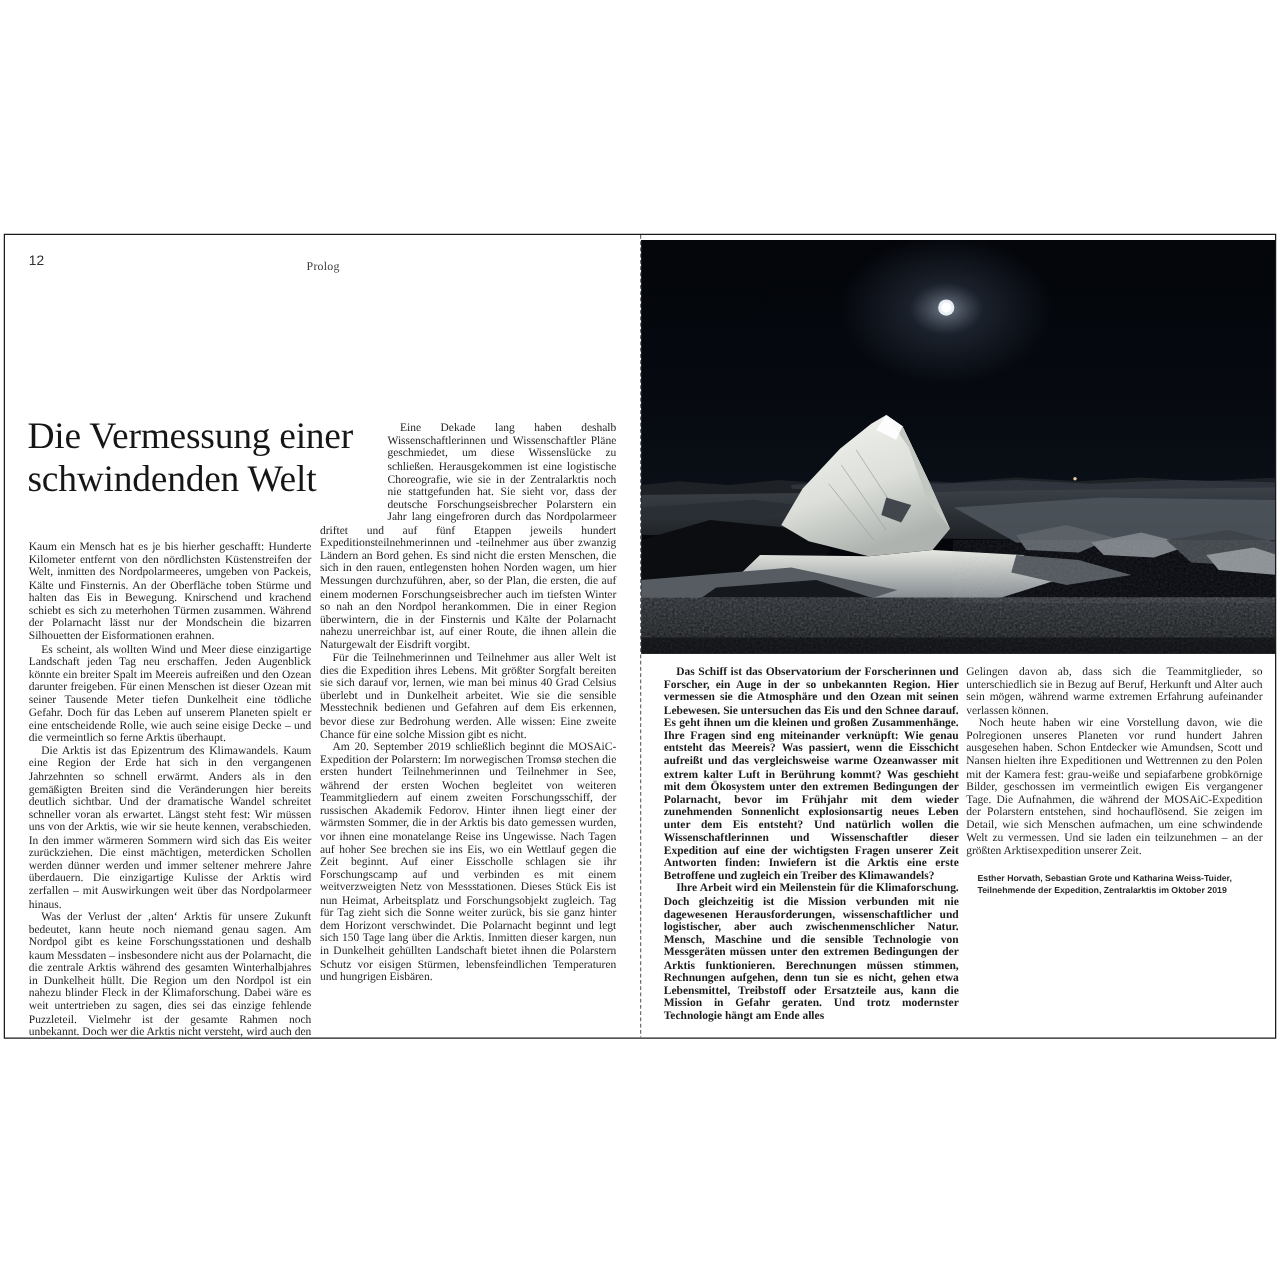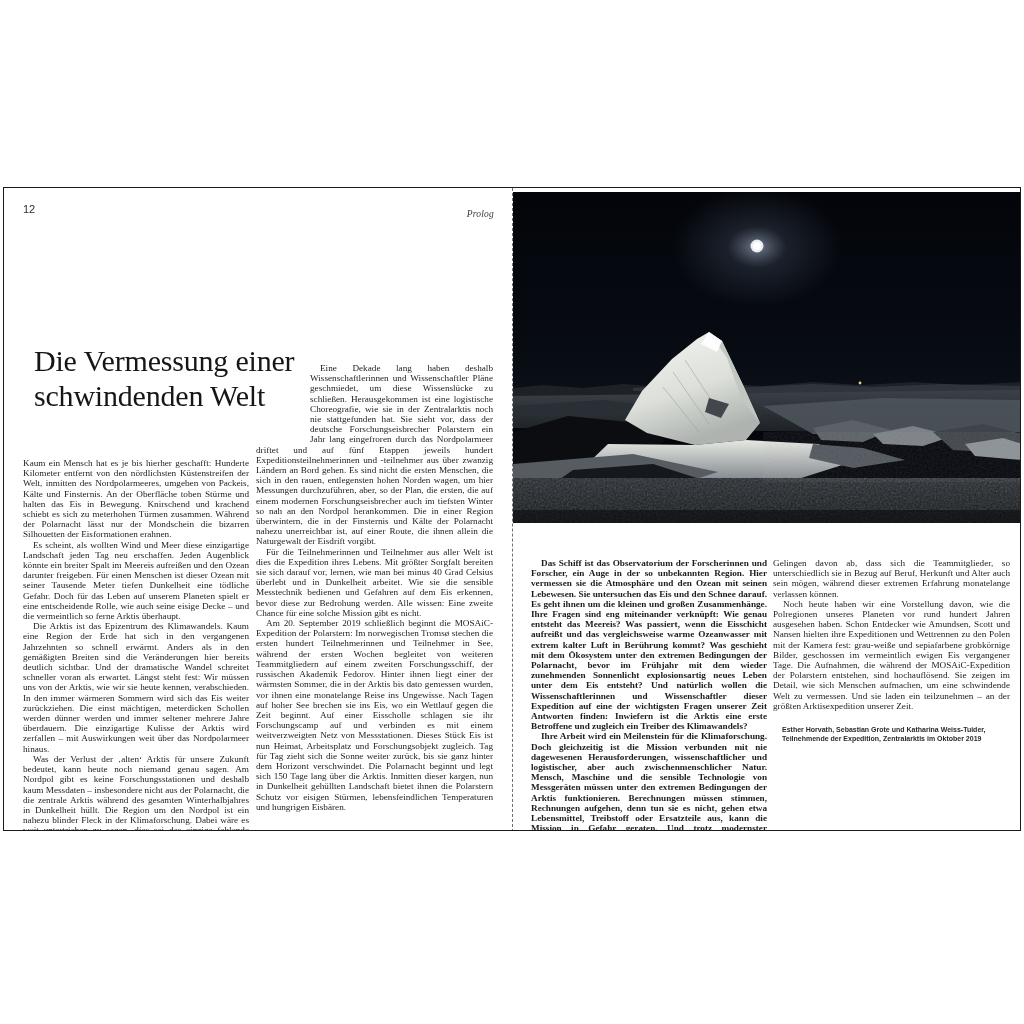--- a/index.html
+++ b/index.html
@@ -14,31 +14,30 @@
   }
   .gutter-line{
     position:absolute;left:508px;top:0;height:644px;width:0;
     border-left:1px dashed #6f6f6f;z-index:0;
   }
   .pageno{
     position:absolute;left:19px;top:15px;
     font-family:"Liberation Sans", sans-serif;font-size:11px;color:#2e2e2e;
   }
   .running-head{
-    position:absolute;left:19px;top:21px;width:471px;text-align:right;
-    font-style:italic;font-size:9.5px;color:#3a3a3a;letter-spacing:.2px;
+    position:absolute;left:19px;top:21px;width:471px;text-align:center;
+    font-size:9.5px;color:#3a3a3a;letter-spacing:.2px;
   }
   .title{
     position:absolute;left:18px;top:143px;width:292px;
     font-size:30px;line-height:35px;color:#161616;letter-spacing:-.2px;
   }
   .col{
     position:absolute;font-size:9.2px;line-height:10.2px;color:#1d1d1c;
     text-align:justify;
-    margin-top:26px;
   }
   .col p{margin:0;}
   .col p.ind{text-indent:10px;}
   .lcol1{left:19px;top:244px;width:226px;}
   .lcol2{left:252px;top:149px;width:237px;}
   .rcol1{left:527px;top:344px;width:236px;font-weight:bold;}
   .rcol2{left:769px;top:344px;width:237px;}
   .title-spacer{float:left;width:54px;height:76px;}
   .photo{
     position:absolute;left:509px;top:4px;width:509px;height:331px;z-index:1;
@@ -53,21 +52,21 @@
   .caption span{display:block;}
 </style>
 </head>
 <body>
 
 <div class="spread">
   <div class="gutter-line"></div>
 
   <div class="pageno">12</div>
   <div class="running-head">Prolog</div>
-  <h1 class="title" style="margin:12px;font-weight:normal;">Die Vermessung einer schwindenden Welt</h1>
+  <h1 class="title" style="margin:0;font-weight:normal;">Die Vermessung einer schwindenden Welt</h1>
 
   <div class="col lcol1">
     <p>Kaum ein Mensch hat es je bis hierher geschafft: Hunderte Kilometer entfernt von den nördlichsten Küstenstreifen der Welt, inmitten des Nordpolarmeeres, umgeben von Packeis, Kälte und Finsternis. An der Oberfläche toben Stürme und halten das Eis in Bewegung. Knirschend und krachend schiebt es sich zu meterhohen Türmen zusammen. Während der Polarnacht lässt nur der Mondschein die bizarren Silhouetten der Eisformationen erahnen.</p>
     <p class="ind">Es scheint, als wollten Wind und Meer diese einzigartige Landschaft jeden Tag neu erschaffen. Jeden Augenblick könnte ein breiter Spalt im Meereis aufreißen und den Ozean darunter freigeben. Für einen Menschen ist dieser Ozean mit seiner Tausende Meter tiefen Dunkelheit eine tödliche Gefahr. Doch für das Leben auf unserem Planeten spielt er eine entscheidende Rolle, wie auch seine eisige Decke – und die vermeintlich so ferne Arktis überhaupt.</p>
     <p class="ind">Die Arktis ist das Epizentrum des Klimawandels. Kaum eine Region der Erde hat sich in den vergangenen Jahrzehnten so schnell erwärmt. Anders als in den gemäßigten Breiten sind die Veränderungen hier bereits deutlich sichtbar. Und der dramatische Wandel schreitet schneller voran als erwartet. Längst steht fest: Wir müssen uns von der Arktis, wie wir sie heute kennen, verabschieden. In den immer wärmeren Sommern wird sich das Eis weiter zurückziehen. Die einst mächtigen, meterdicken Schollen werden dünner werden und immer seltener mehrere Jahre überdauern. Die einzigartige Kulisse der Arktis wird zerfallen – mit Auswirkungen weit über das Nordpolarmeer hinaus.</p>
     <p class="ind">Was der Verlust der ‚alten‘ Arktis für unsere Zukunft bedeutet, kann heute noch niemand genau sagen. Am Nordpol gibt es keine Forschungsstationen und deshalb kaum Messdaten – insbesondere nicht aus der Polarnacht, die die zentrale Arktis während des gesamten Winterhalbjahres in Dunkelheit hüllt. Die Region um den Nordpol ist ein nahezu blinder Fleck in der Klimaforschung. Dabei wäre es weit untertrieben zu sagen, dies sei das einzige fehlende Puzzleteil. Vielmehr ist der gesamte Rahmen noch unbekannt. Doch wer die Arktis nicht versteht, wird auch den Klimawandel nicht verstehen.</p>
   </div>
 
   <div class="col lcol2">
     <p class="ind"><span class="title-spacer"></span><span>Eine Dekade lang haben deshalb Wissenschaftlerinnen und Wissenschaftler Pläne geschmiedet, um diese Wissenslücke zu schließen. Herausgekommen ist eine logistische Choreografie, wie sie in der Zentralarktis noch nie stattgefunden hat. Sie sieht vor, dass der deutsche Forschungseisbrecher Polarstern ein Jahr lang eingefroren durch das Nordpolarmeer driftet und auf fünf Etappen jeweils hundert Expeditionsteilnehmerinnen und -teilnehmer aus über zwanzig Ländern an Bord gehen. Es sind nicht die ersten Menschen, die sich in den rauen, entlegensten hohen Norden wagen, um hier Messungen durchzuführen, aber, so der Plan, die ersten, die auf einem modernen Forschungseisbrecher auch im tiefsten Winter so nah an den Nordpol herankommen. Die in einer Region überwintern, die in der Finsternis und Kälte der Polarnacht nahezu unerreichbar ist, auf einer Route, die ihnen allein die Naturgewalt der Eisdrift vorgibt.</span></p>
@@ -151,20 +150,20 @@
       <rect x="0" y="318" width="509" height="13" fill="#0a0c0f" opacity="0.6"></rect>
     </svg>
   </div>
 
   <div class="col rcol1">
     <p class="ind">Das Schiff ist das Observatorium der Forscherinnen und Forscher, ein Auge in der so unbekannten Region. Hier vermessen sie die Atmosphäre und den Ozean mit seinen Lebewesen. Sie untersuchen das Eis und den Schnee darauf. Es geht ihnen um die kleinen und großen Zusammenhänge. Ihre Fragen sind eng miteinander verknüpft: Wie genau entsteht das Meereis? Was passiert, wenn die Eisschicht aufreißt und das vergleichsweise warme Ozeanwasser mit extrem kalter Luft in Berührung kommt? Was geschieht mit dem Ökosystem unter den extremen Bedingungen der Polarnacht, bevor im Frühjahr mit dem wieder zunehmenden Sonnenlicht explosionsartig neues Leben unter dem Eis entsteht? Und natürlich wollen die Wissenschaftlerinnen und Wissenschaftler dieser Expedition auf eine der wichtigsten Fragen unserer Zeit Antworten finden: Inwiefern ist die Arktis eine erste Betroffene und zugleich ein Treiber des Klimawandels?</p>
     <p class="ind">Ihre Arbeit wird ein Meilenstein für die Klimaforschung. Doch gleichzeitig ist die Mission verbunden mit nie dagewesenen Herausforderungen, wissenschaftlicher und logistischer, aber auch zwischenmenschlicher Natur. Mensch, Maschine und die sensible Technologie von Messgeräten müssen unter den extremen Bedingungen der Arktis funktionieren. Berechnungen müssen stimmen, Rechnungen aufgehen, denn tun sie es nicht, gehen etwa Lebensmittel, Treibstoff oder Ersatzteile aus, kann die Mission in Gefahr geraten. Und trotz modernster Technologie hängt am Ende alles</p>
   </div>
 
   <div class="col rcol2">
-    <p>Gelingen davon ab, dass sich die Teammitglieder, so unterschiedlich sie in Bezug auf Beruf, Herkunft und Alter auch sein mögen, während dieser extremen Erfahrung monatelange verlassen können.</p>
+    <p>Gelingen davon ab, dass sich die Teammitglieder, so unterschiedlich sie in Bezug auf Beruf, Herkunft und Alter auch sein mögen, während warme extremen Erfahrung aufeinander verlassen können.</p>
     <p class="ind">Noch heute haben wir eine Vorstellung davon, wie die Polregionen unseres Planeten vor rund hundert Jahren ausgesehen haben. Schon Entdecker wie Amundsen, Scott und Nansen hielten ihre Expeditionen und Wettrennen zu den Polen mit der Kamera fest: grau-weiße und sepiafarbene grobkörnige Bilder, geschossen im vermeintlich ewigen Eis vergangener Tage. Die Aufnahmen, die während der MOSAiC-Expedition der Polarstern entstehen, sind hochauflösend. Sie zeigen im Detail, wie sich Menschen aufmachen, um eine schwindende Welt zu vermessen. Und sie laden ein teilzunehmen – an der größten Arktisexpedition unserer Zeit.</p>
     <div class="caption">
       <span>Esther Horvath, Sebastian Grote und Katharina Weiss-Tuider,</span>
       <span>Teilnehmende der Expedition, Zentralarktis im Oktober 2019</span>
     </div>
   </div>
 </div>
 
 </body></html>

